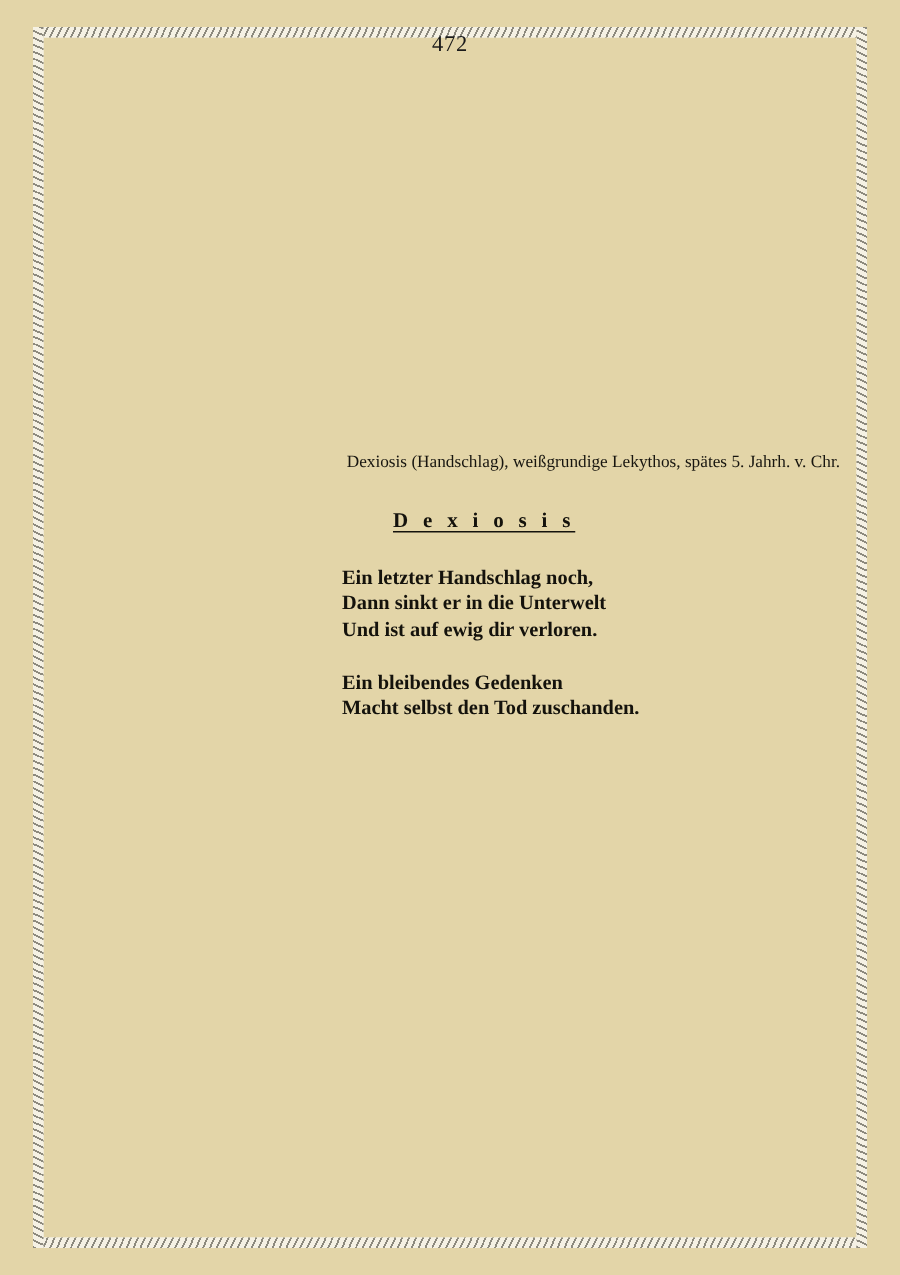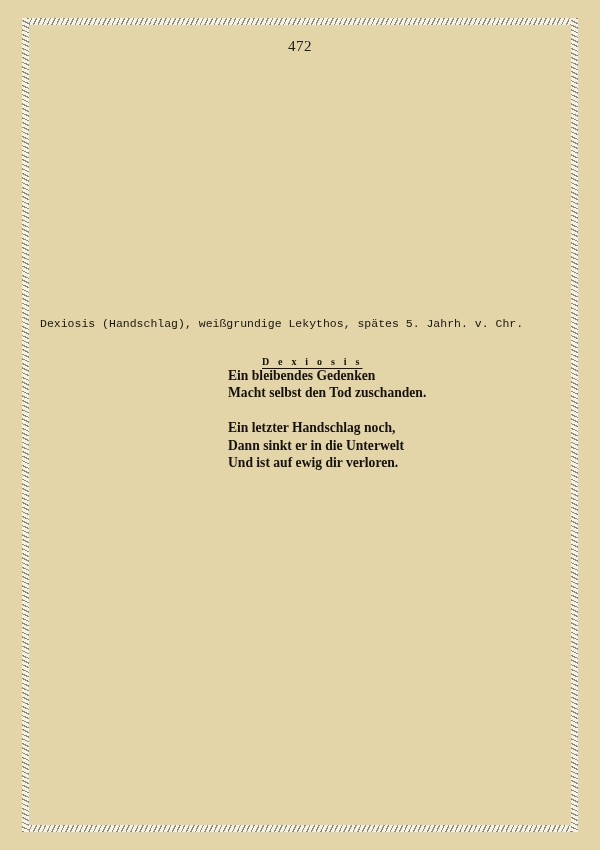--- a/index.html
+++ b/index.html
@@ -75,49 +75,49 @@
     left: 40px;
     top: 18px;
     width: 520px;
     height: 814px;
   }
 
   .page-number {
     text-align: center;
     font-size: 15px;
     color: #1a1a1a;
-    margin-top: 20px;
+    margin-top: 4px;
     letter-spacing: 0.5px;
   }
 
   .image-slot {
     height: 262px;
   }
 
   .caption {
-    text-align: left;
+    text-align: right;
     font-size: 11.5px;
     color: #17150f;
     margin-top: 0px;
     line-height: 1.3;
-    font-family: Liberation Mono, monospace;
   }
 
   .poem-block {
     margin-top: 24px;
     padding-left: 188px;
   }
 
   .poem-title {
     font-weight: bold;
-    font-size: 10px;
+    font-size: 14px;
     color: #14120c;
     letter-spacing: 3.2px;
     text-decoration: underline;
     text-underline-offset: 3px;
+    margin-bottom: 20px;
     margin-left: 34px;
   }
 
   .stanza {
     font-weight: bold;
     font-size: 13.6px;
     line-height: 1.29;
     color: #14120c;
     margin-bottom: 17px;
     white-space: pre-wrap;
@@ -143,22 +143,22 @@
     <div class="page-number">472</div>
 
     <div class="image-slot"></div>
 
     <div class="caption">Dexiosis (Handschlag), weißgrundige Lekythos, spätes 5. Jahrh. v. Chr.</div>
 
     <div class="poem-block">
       <div class="poem-title">D e x i o s i s</div>
 
 
-      <div class="stanza">Ein bleibendes Gedenken
-Macht selbst den Tod zuschanden.</div>
-
       <div class="stanza">Ein letzter Handschlag noch,
 Dann sinkt er in die Unterwelt
 Und ist auf ewig dir verloren.</div>
+
+      <div class="stanza">Ein bleibendes Gedenken
+Macht selbst den Tod zuschanden.</div>
     </div>
 
   </div>
 </div>
 
 </body></html>

